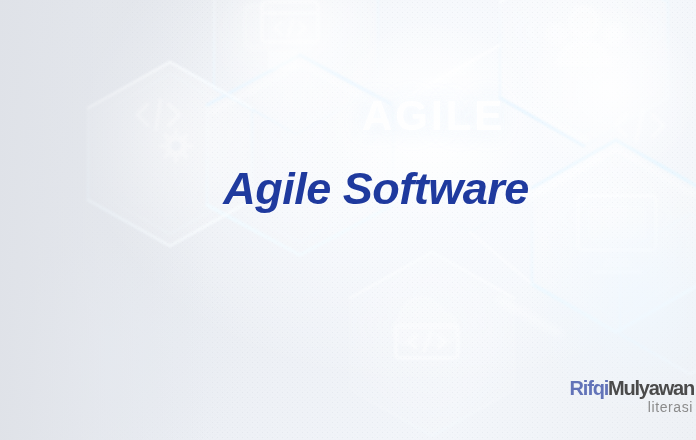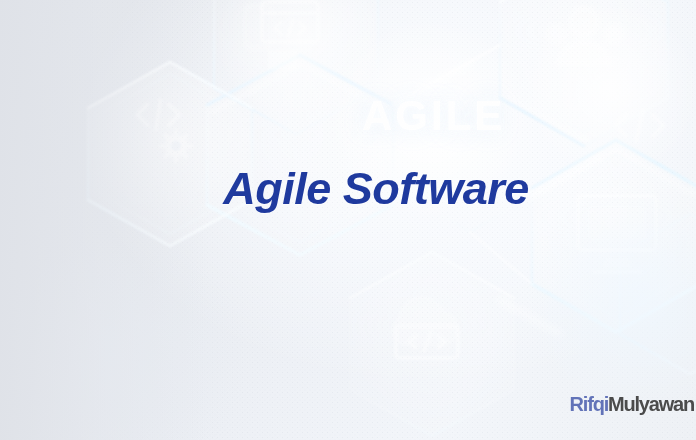--- a/index.html
+++ b/index.html
@@ -291,15 +291,16 @@
   <div class="agile-watermark">AGILE</div>
 
   <div class="headline">
     <span class="line line1">Agile Software</span>
   </div>
 
   <div class="logo">
     <div class="logo-wordmark">
       <span class="logo-first">Rifqi</span><span class="logo-second">Mulyawan</span>
     </div>
+    <div class="logo-tagline">literasi</div>
   </div>
 
 </div>
 
 </body></html>

